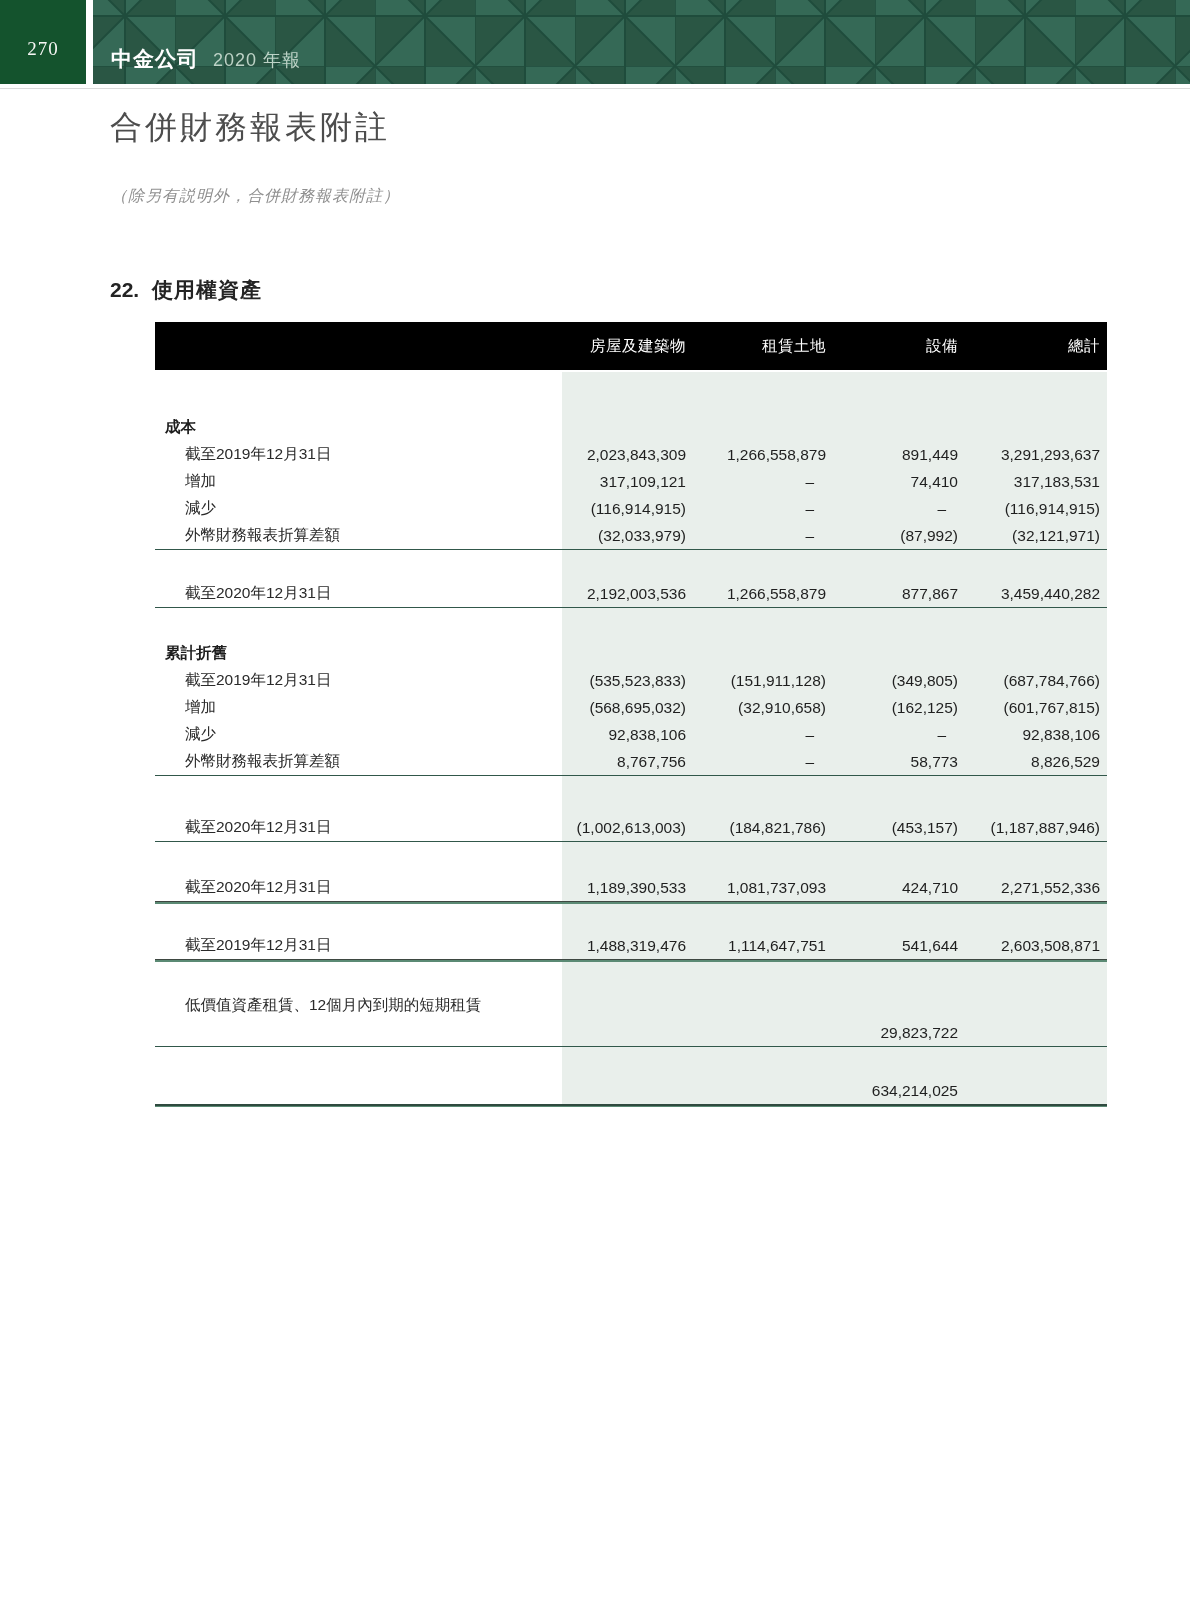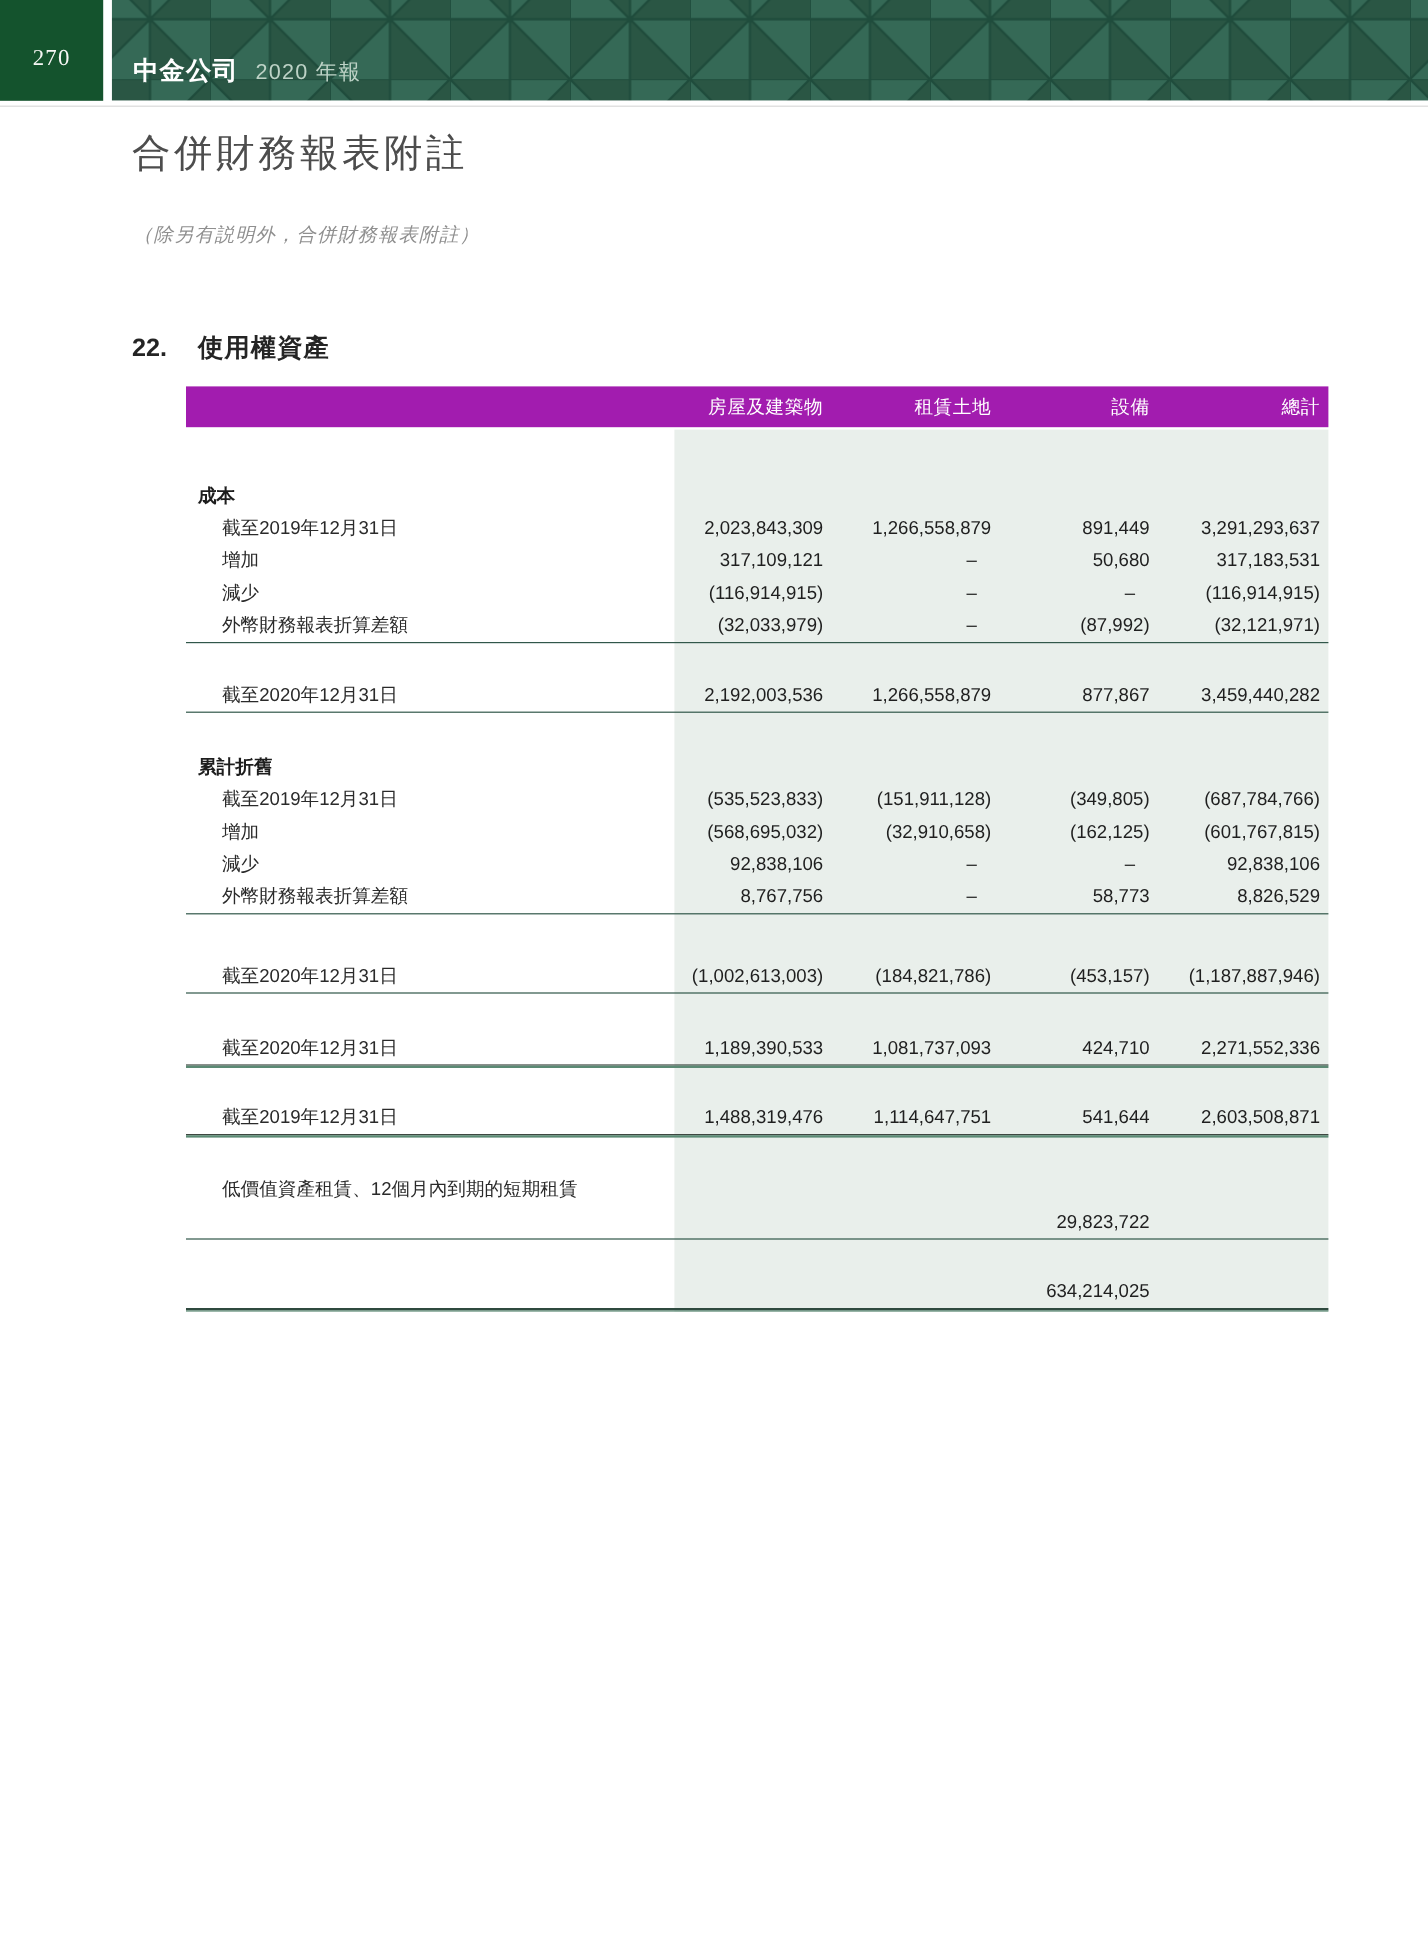--- a/index.html
+++ b/index.html
@@ -19,28 +19,28 @@
   .banner-text .company { font-size:21px; font-weight:bold; color:#ffffff; letter-spacing:1px; }
   .banner-text .report { font-size:18px; color:#bdd2c6; margin-left:14px; letter-spacing:1px; }
   .top-divider { position:absolute; top:88px; left:0; width:1190px; height:0; border-top:1.5px solid #dadada; }
 
   
   .doc-title { position:absolute; left:110px; top:106px; font-family:"Liberation Serif","DejaVu Serif",serif;
                font-weight:500; font-size:32px; color:#4d4d4d; letter-spacing:3px; }
   .doc-subtitle { position:absolute; left:111px; top:186px; font-style:italic; font-size:16px;
                   color:#8f8f8f; letter-spacing:1px; }
   .section-heading { position:absolute; left:110px; top:276px; display:flex; align-items:baseline;
-                     font-size:21px; font-weight:bold; color:#242424;gap:13px; }
+                     font-size:21px; font-weight:bold; color:#242424; }
   .section-heading .sec-num { width:42px; }
   .section-heading .sec-title { letter-spacing:1px; }
 
   
   .fin-table { position:absolute; left:155px; top:322px; width:952px; }
-  .thead { display:grid; grid-template-columns:407px 131px 140px 132px 142px; height:34px;
-           background:#a21caf; align-items:center; }
+  .thead { display:grid; grid-template-columns:407px 131px 140px 132px 142px; height:48px;
+           background:#000000; align-items:center; }
   .thead .hcell { text-align:right; padding-right:7px; font-size:15.5px; color:#ffffff;
                   white-space:nowrap; letter-spacing:0.5px; }
   .tbody { position:relative; margin-top:2px; }
   .col-shade { position:absolute; left:407px; top:0; width:545px; bottom:0; background:#e9efeb; z-index:0; }
   .row { position:relative; z-index:1; display:grid; grid-template-columns:407px 131px 140px 132px 142px;
          height:27px; align-items:center; }
   .cell { white-space:nowrap; font-size:15.5px; }
   .cell.label { padding-left:30px; color:#2a2a2a; }
   .row.section .cell.label { padding-left:10px; font-weight:bold; color:#1d1d1d; }
   .cell.label.indent-2 { padding-left:50px; }
@@ -116,21 +116,21 @@
     <div class="cell label">截至2019年12月31日</div>
     <div class="cell num">2,023,843,309</div>
     <div class="cell num">1,266,558,879</div>
     <div class="cell num">891,449</div>
     <div class="cell num">3,291,293,637</div>
   </div>
         <div class="row">
     <div class="cell label">增加</div>
     <div class="cell num">317,109,121</div>
     <div class="cell num dash">–</div>
-    <div class="cell num">50,680</div>
+    <div class="cell num">74,410</div>
     <div class="cell num">317,183,531</div>
   </div>
         <div class="row">
     <div class="cell label">減少</div>
     <div class="cell num">(116,914,915)</div>
     <div class="cell num dash">–</div>
     <div class="cell num dash">–</div>
     <div class="cell num">(116,914,915)</div>
   </div>
         <div class="row">

